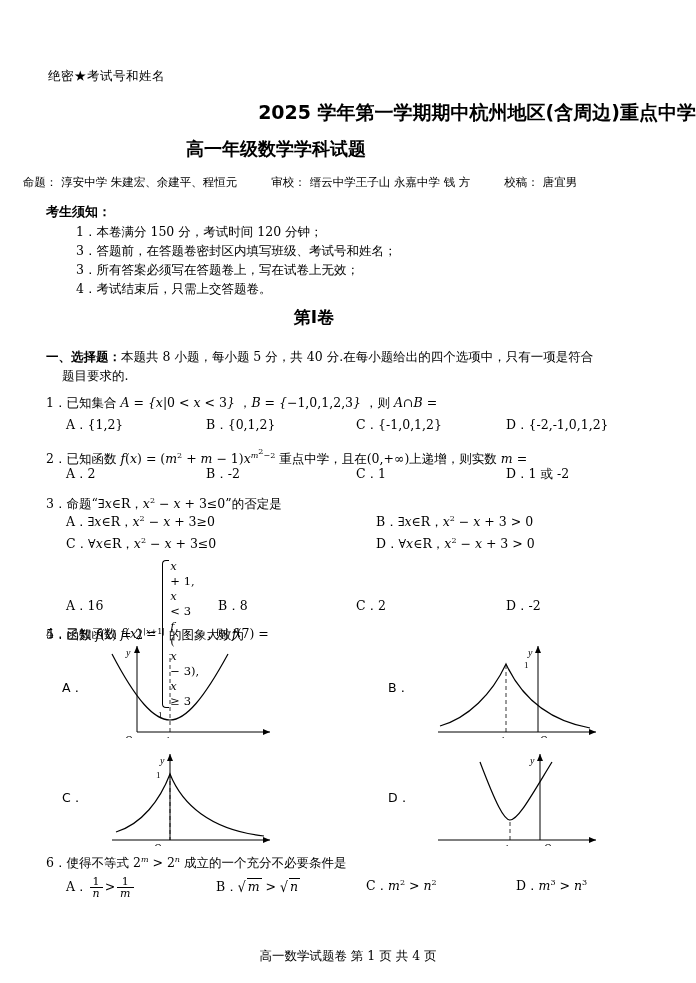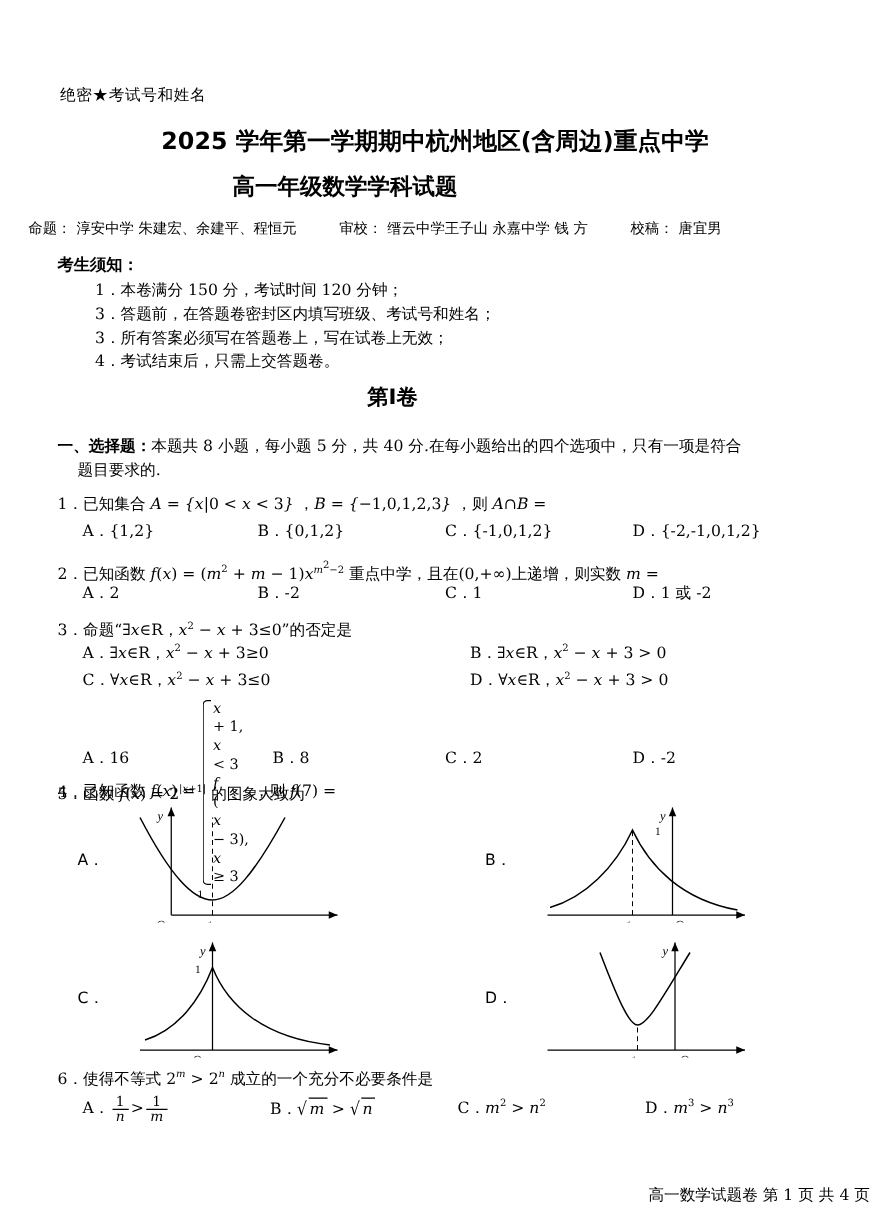--- a/index.html
+++ b/index.html
@@ -4,21 +4,21 @@
 <style>
   html,body{margin:0;padding:0;}
   body{
     width:696px;height:983px;background:#ffffff;
     font-family:"DejaVu Serif","Liberation Serif",serif;
     color:#000;font-size:12px;
     position:relative;overflow:hidden;
   }
   .page{position:absolute;left:0;top:0;width:696px;height:983px;}
   .secret{position:absolute;left:48px;top:68px;font-size:12.5px;letter-spacing:0.5px;}
-  .title1{position:absolute;left:0;top:100px;width:696px;text-align:center;
+  .title1{position:absolute;left:0;top:100px;width:696px;text-align:right;
           font-size:19px;font-weight:bold;font-family:"DejaVu Sans","Liberation Sans",sans-serif;}
   .title2{position:absolute;left:0;top:137px;width:552px;text-align:center;
           font-size:18px;font-weight:bold;font-family:"DejaVu Sans","Liberation Sans",sans-serif;}
   .byline{position:absolute;left:0;top:175px;width:600px;text-align:center;font-size:11.5px;}
   .byline span{margin:0 2px;}
   .gap-l{display:inline-block;width:26px;}
   .notice-head{position:absolute;left:46px;top:203px;font-size:13px;font-weight:bold;
                font-family:"DejaVu Sans","Liberation Sans",sans-serif;}
   .notice{position:absolute;left:76px;top:222px;font-size:12.5px;line-height:19px;}
   .notice div{white-space:nowrap;}
@@ -40,21 +40,21 @@
   .sqrt{display:inline-block;border-top:1px solid #000;padding:0 2px 0 1px;margin-left:1px;}
   .radsym{display:inline-block;transform:scaleY(1.15);}
 
   .brace{display:inline-block;vertical-align:middle;position:relative;padding-left:10px;font-size:11.5px;line-height:15px;}
   .brace:before{content:"";position:absolute;left:2px;top:1px;bottom:1px;width:6px;
      border-left:1px solid #000;border-top:1px solid #000;border-bottom:1px solid #000;border-radius:4px 0 0 4px;}
   .brace span{display:block;white-space:nowrap;}
 
   .graphbox{position:absolute;}
   .glabel{position:absolute;font-size:12.5px;font-family:"DejaVu Sans","Liberation Sans",sans-serif;}
-  .footer{position:absolute;left:0;top:948px;width:696px;text-align:right;font-size:12.5px;}
+  .footer{position:absolute;left:0;top:948px;width:696px;text-align:center;font-size:12.5px;}
 </style>
 </head>
 <body>
 
 <div class="page">
 
   <div class="secret">绝密★考试号和姓名</div>
 
   <div class="title1">2025 学年第一学期期中杭州地区(含周边)重点中学</div>
   <div class="title2">高一年级数学学科试题</div>

